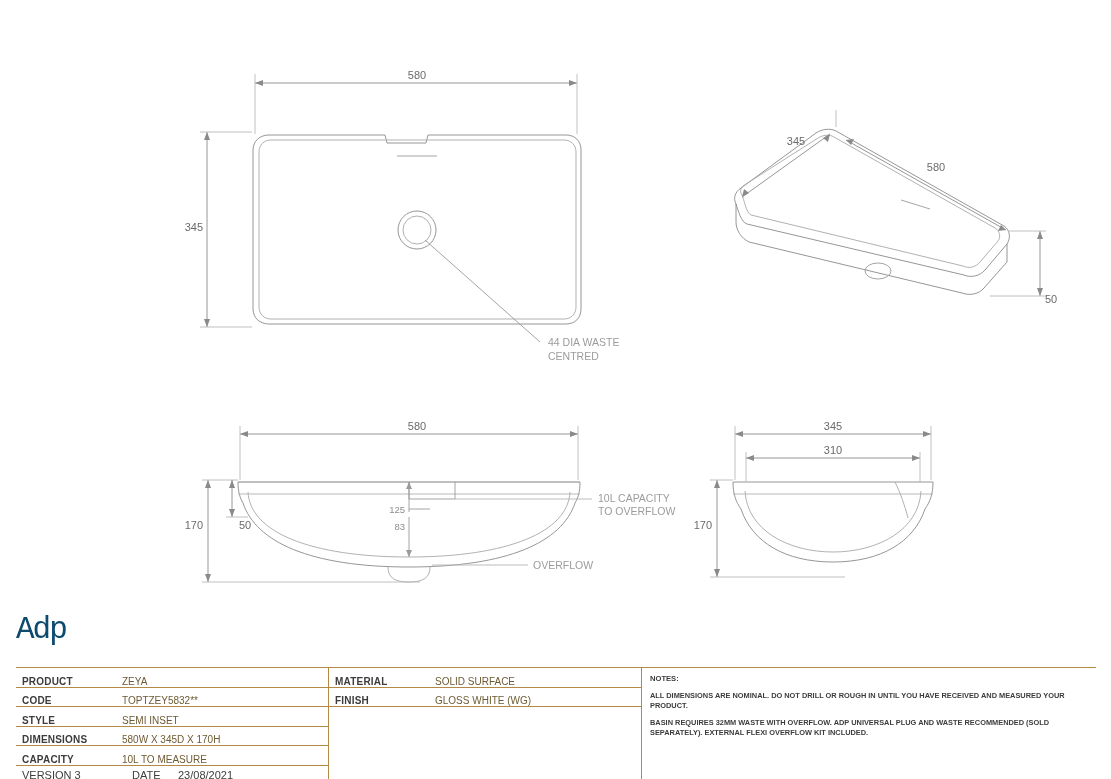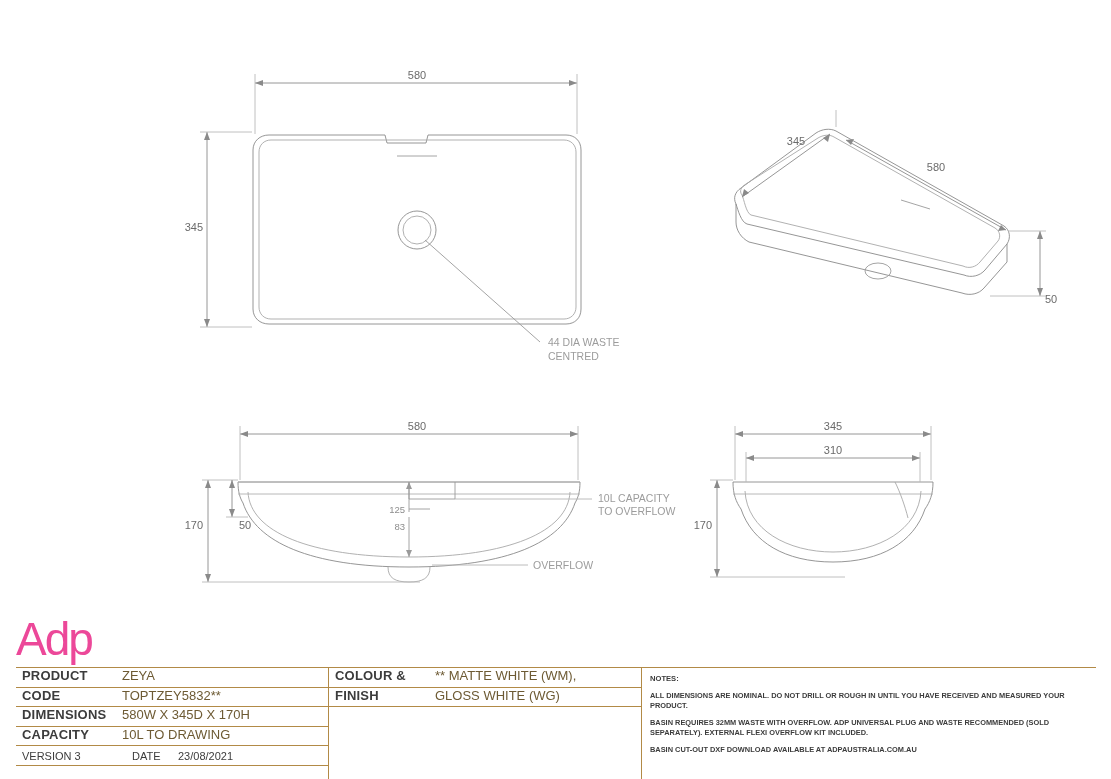--- a/index.html
+++ b/index.html
@@ -10,42 +10,42 @@
     color:#3c3c3c;
     position:relative;
     overflow:hidden;
   }
   .sheet { position:absolute; left:0; top:12px; width:1111px; height:779px; }
   svg.draw { position:absolute; left:0; top:0; width:1111px; height:640px; }
 
   
   .logo {
     position:absolute; left:16px; top:600px;
-    font-family:Liberation Sans, sans-serif;
-    font-size:46px; letter-spacing:-2px;
-    color:#ec4899; font-weight:400;
+    font-family:Liberation Mono, monospace;
+    font-size:31px; letter-spacing:-2px;
+    color:#0c4a6e; font-weight:400;
   }
 
   
   .tblock {
     position:absolute; left:16px; top:655px;
     width:1080px; height:112px;
     display:flex;
     border-top:1px solid #b28a46;
   }
   .col-a { width:312px; border-right:1px solid #b28a46; }
   .col-b { width:312px; border-right:1px solid #b28a46; }
   .col-c { flex:1; }
 
   .trow {
     display:flex;
     border-bottom:1px solid #b28a46;
     height:18.6px;
-    align-items:flex-start;
-    font-size:13px;
+    align-items:flex-end;
+    font-size:10px;
   }
   .tk {
     width:104px;
     padding-left:6px;
     font-weight:bold;
     color:#3c3c3c;
     letter-spacing:.2px;
     box-sizing:border-box;
   }
   .tv {
@@ -260,50 +260,53 @@
     <div class="col-a">
       <div class="trow">
         <span class="tk">PRODUCT</span>
         <span class="tv">ZEYA</span>
       </div>
       <div class="trow">
         <span class="tk">CODE</span>
         <span class="tv">TOPTZEY5832**</span>
       </div>
       <div class="trow">
+        <span class="tk">STYLE</span>
+        <span class="tv">SEMI INSET</span>
+      </div>
+      <div class="trow">
         <span class="tk">DIMENSIONS</span>
         <span class="tv">580W X 345D X 170H</span>
       </div>
       <div class="trow">
         <span class="tk">CAPACITY</span>
-        <span class="tv">10L  TO DRAWING</span>
+        <span class="tv">10L  TO MEASURE</span>
       </div>
       <div class="ver">
         <span class="a">VERSION 3</span>
         <span class="b">DATE</span>
         <span class="c">23/08/2021</span>
       </div>
     </div>
 
     <div class="col-b">
       <div class="trow">
-        <span class="tk">COLOUR &amp;</span>
-        <span class="tv">** MATTE WHITE (WM),</span>
+        <span class="tk">MATERIAL</span>
+        <span class="tv">SOLID SURFACE</span>
       </div>
       <div class="trow">
         <span class="tk">FINISH</span>
         <span class="tv">GLOSS WHITE (WG)</span>
       </div>
       <div class="emptyrow"></div>
       <div class="emptyrow"></div>
       <div class="emptyrow"></div>
     </div>
 
     <div class="col-c">
       <div class="notes">
         <p class="nt-title">NOTES:</p>
         <p>ALL DIMENSIONS ARE NOMINAL. DO NOT DRILL OR ROUGH IN UNTIL YOU HAVE RECEIVED AND MEASURED YOUR PRODUCT.</p>
         <p>BASIN REQUIRES 32MM WASTE WITH OVERFLOW. ADP UNIVERSAL PLUG AND WASTE RECOMMENDED (SOLD SEPARATELY). EXTERNAL FLEXI OVERFLOW KIT INCLUDED.</p>
-        <p>BASIN CUT-OUT DXF DOWNLOAD AVAILABLE AT ADPAUSTRALIA.COM.AU</p>
       </div>
     </div>
   </div>
 </div>
 
 </body></html>

